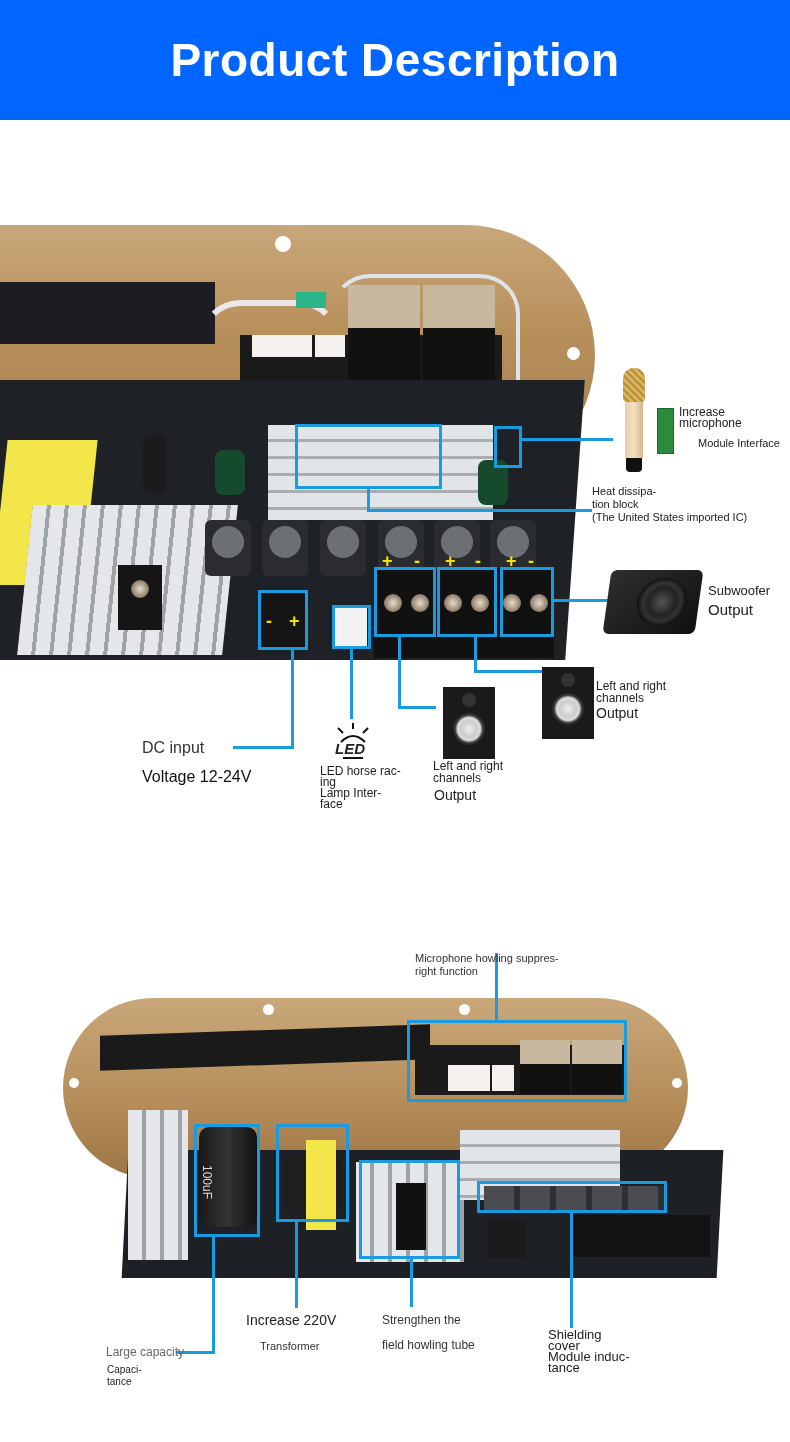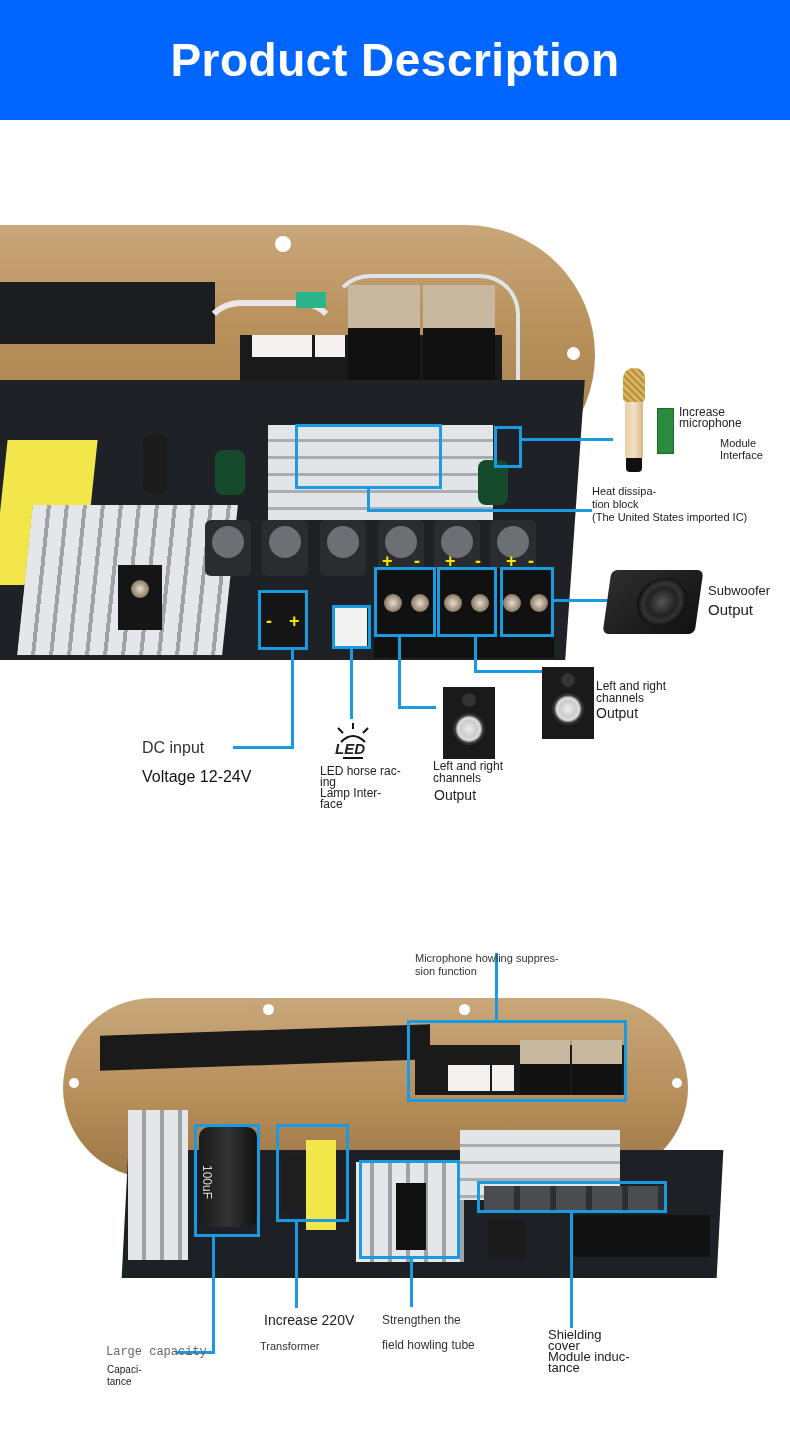--- a/index.html
+++ b/index.html
@@ -3,21 +3,21 @@
 <meta charset="utf-8">
 <style>
   *{margin:0;padding:0;box-sizing:border-box;}
   body{width:790px;height:1442px;background:#fff;position:relative;overflow:hidden;font-family:"Liberation Sans",sans-serif;color:#222;}
   .banner{position:absolute;left:0;top:0;width:790px;height:120px;background:#0066ff;display:flex;align-items:center;justify-content:center;}
   .banner h1{color:#fff;font-size:46px;font-weight:bold;letter-spacing:0.5px;}
   .abs{position:absolute;}
   .line{position:absolute;background:#1a9ae0;}
   .box{position:absolute;border:3px solid #1a9ae0;}
   .lbl{position:absolute;font-size:12px;line-height:12px;color:#222;}
-  .lbl.gray{color:#555;font-family:Liberation Mono, monospace;}
+  .lbl.gray{color:#555;}
   
   .plate1{position:absolute;left:-60px;top:225px;width:655px;height:260px;border-radius:0 130px 130px 0;background:linear-gradient(180deg,#c9a77a 0%,#b8905c 40%,#a07a48 100%);}
   .hole{position:absolute;width:16px;height:16px;border-radius:50%;background:#fff;}
   .pcb1{position:absolute;left:-10px;top:380px;width:585px;height:280px;background:#1e2226;transform:skewX(-4deg);}
   .daughter{position:absolute;left:0;top:282px;width:215px;height:62px;background:#1b1d20;}
   .relayboard{position:absolute;left:240px;top:335px;width:262px;height:50px;background:#1a1a1a;}
   .relay{position:absolute;width:72px;height:96px;background:linear-gradient(180deg,#c8b8a0 0%,#c8b8a0 45%,#111 45%,#111 100%);}
   .heatsink{position:absolute;background:repeating-linear-gradient(180deg,#e2e5e8 0 14px,#a9adb2 14px 17px);}
   .heatsink-v{position:absolute;background:repeating-linear-gradient(90deg,#e4e6e9 0 14px,#9ea3a8 14px 18px);}
   .inductor{position:absolute;width:46px;height:56px;background:#2a2c2f;border-radius:6px;}
@@ -151,21 +151,21 @@
     <path d="M11 20 Q23 8 35 20" fill="none" stroke="#111" stroke-width="2"></path>
     <line x1="13" y1="36" x2="33" y2="36" stroke="#111" stroke-width="2"></line>
   </svg>
   <span class="abs" style="left:5px;top:19px;font-size:15px;font-weight:bold;font-style:italic;line-height:15px;">LED</span>
 </div>
 
 <div class="lbl" style="left:679px;top:407px;font-size:12px;line-height:11px;">
   <div>Increase</div>
   <div>microphone</div>
 </div>
-<div class="lbl" style="left:710px;top:437px;font-size:11px;padding-left:10px;">Module Interface</div>
+<div class="lbl" style="left:688px;top:437px;font-size:11px;padding-left:10px;">Module Interface</div>
 
 <div class="lbl" style="left:592px;top:485px;font-size:11px;line-height:13px;">
   <div>Heat dissipa-</div>
   <div>tion block</div>
   <div>(The United States imported IC)</div>
 </div>
 
 <div class="lbl" style="left:708px;top:583px;font-size:13px;line-height:16px;">
   <div>Subwoofer</div>
   <div style="font-size:15px;line-height:22px;">Output</div>
@@ -231,30 +231,30 @@
   <div class="line" style="left:495px;top:953px;width:3px;height:68px;"></div>
   <div class="line" style="left:212px;top:1237px;width:3px;height:116px;"></div>
   <div class="line" style="left:176px;top:1351px;width:39px;height:3px;"></div>
   <div class="line" style="left:295px;top:1222px;width:3px;height:86px;"></div>
   <div class="line" style="left:410px;top:1259px;width:3px;height:48px;"></div>
   <div class="line" style="left:570px;top:1213px;width:3px;height:115px;"></div>
 </div>
 
 <div class="lbl" style="left:415px;top:952px;font-size:11px;line-height:13px;color:#333;">
   <div>Microphone howling suppres-</div>
-  <div>sion function</div>
+  <div>right function</div>
 </div>
 
 <div class="lbl gray" style="left:106px;top:1346px;font-size:12px;color:#666;">Large capacity</div>
 <div class="lbl" style="left:107px;top:1364px;font-size:10px;line-height:12px;">
   <div>Capaci-</div>
   <div>tance</div>
 </div>
 
-<div class="lbl" style="left:264px;top:1314px;font-size:14px;">Increase 220V</div>
+<div class="lbl" style="left:246px;top:1314px;font-size:14px;">Increase 220V</div>
 <div class="lbl" style="left:260px;top:1340px;font-size:11px;color:#333;">Transformer</div>
 
 <div class="lbl" style="left:382px;top:1314px;font-size:12px;color:#333;">Strengthen the</div>
 <div class="lbl" style="left:382px;top:1339px;font-size:12px;color:#333;">field howling tube</div>
 
 <div class="lbl" style="left:548px;top:1329px;font-size:13px;line-height:11px;">
   <div>Shielding</div>
   <div>cover</div>
   <div>Module induc-</div>
   <div>tance</div>

